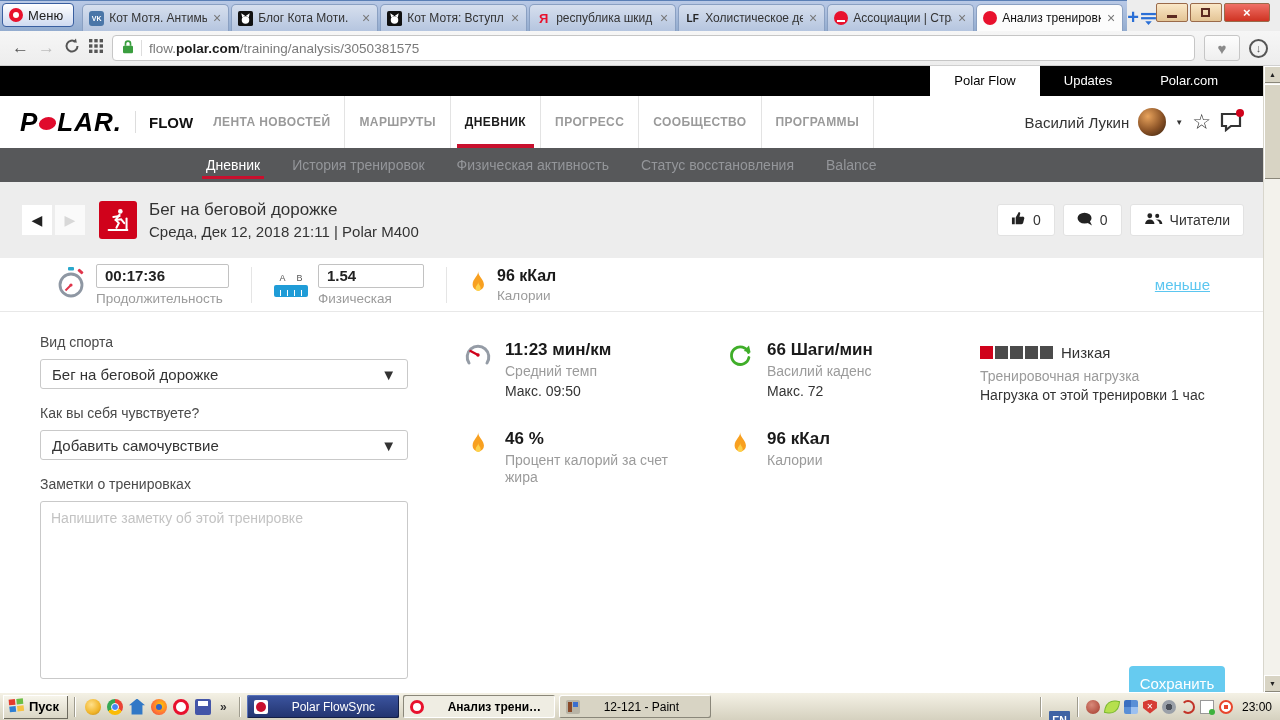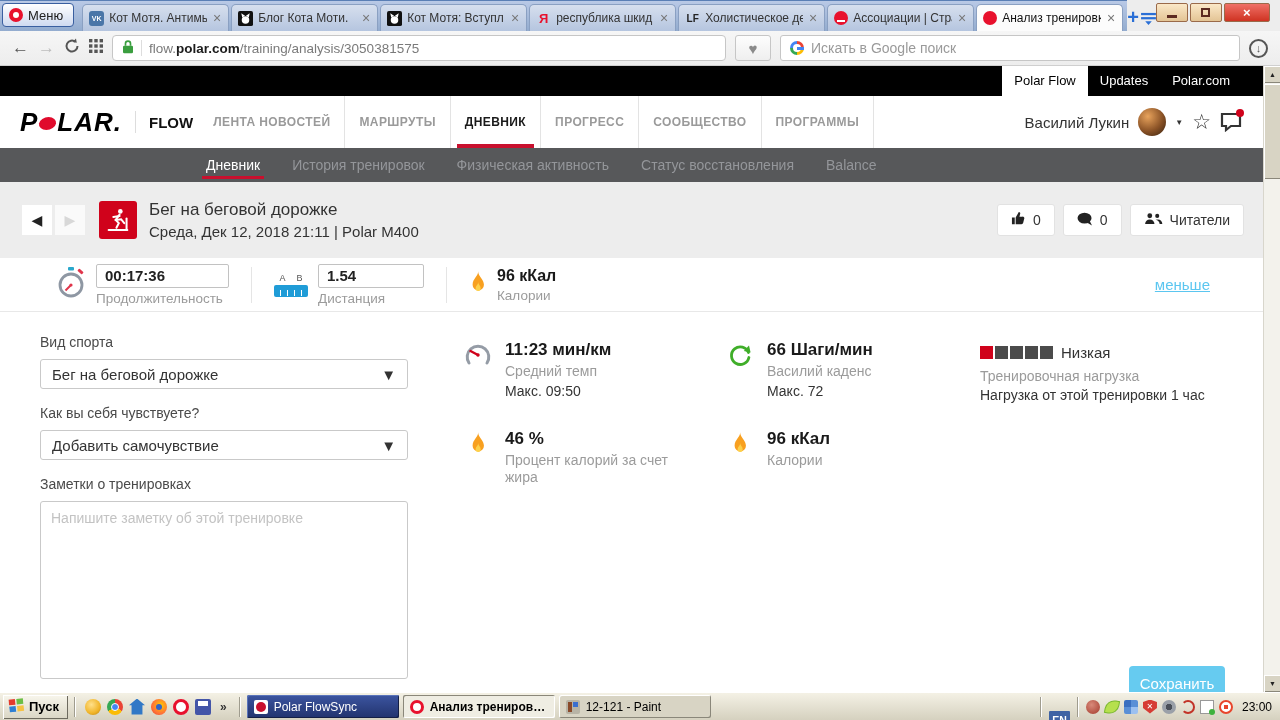--- a/index.html
+++ b/index.html
@@ -62,21 +62,21 @@
   .searchbox input { border:none; outline:none; flex:1; font-size:14px; color:#333; background:transparent;
     font-family:inherit; }
   .searchbox input::placeholder { color:#9a9a9a; }
   .dl-icon { width:19px; height:19px; border:2px solid #555; border-radius:50%; color:#555;
     font-size:11px; font-weight:bold; display:flex; align-items:center; justify-content:center; }
 
   
   .page { position:absolute; left:0; top:66px; width:1280px; height:626px; background:#fff; overflow:hidden; }
 
   .polar-topbar { height:30px; background:#000; display:flex; justify-content:flex-end; padding-right:38px; }
-  .topbar-link { font-size:13px; color:#fff; padding:0 12px; line-height:30px; }
+  .topbar-link { font-size:13px; color:#fff; padding:0 24px; line-height:30px; }
   .topbar-link.active { background:#fff; color:#000; }
 
   .site-header { position:relative; height:52px; background:#fff; display:flex; align-items:center; padding:0 20px; }
   .logo { font-size:26px; font-weight:900; font-style:italic; letter-spacing:1px; color:#000;
     display:flex; align-items:center; }
   .logo-o { display:inline-block; width:17px; height:13px; background:#e00b2c; border-radius:50%;
     margin:2px 1px 0; transform:skewX(-10deg); }
   .hdr-sep { width:1px; height:22px; background:#ddd; margin:0 13px; }
   .flow-label { font-size:15px; font-weight:bold; color:#111; margin-right:6px; }
   .main-nav { display:flex; align-items:center; height:100%; }
@@ -185,21 +185,21 @@
   .ql-chrome::after { content:""; position:absolute; left:4px; top:4px; width:8px; height:8px; border-radius:50%;
     background:#4285f4; border:1.5px solid #fff; box-sizing:border-box; }
   .ql-house { background:#3178c6; clip-path:polygon(50% 0,100% 42%,84% 42%,84% 100%,16% 100%,16% 42%,0 42%); }
   .ql-firefox { position:relative; border-radius:50%;
     background:radial-gradient(circle at 60% 40%, #ffcb00, #ff7139 60%, #e0401a); }
   .ql-firefox::after { content:""; position:absolute; left:5px; top:5px; width:6px; height:6px; border-radius:50%; background:#3064c8; }
   .ql-opera { border:3.5px solid #e8112d; border-radius:50%; background:#fff; }
   .ql-floppy { position:relative; background:#4455a8; border-radius:2px; }
   .ql-floppy::after { content:""; position:absolute; left:3px; top:2px; width:10px; height:5px; background:#fff; }
   .ql-more { font-size:12px; font-weight:bold; color:#333; padding:0 3px; }
-  .task-btn { height:23px; width:152px; display:flex; align-items:center; gap:6px; padding:0 7px;
+  .task-btn { height:23px; width:152px; display:flex; align-items:center; gap:24px; padding:0 7px;
     font-size:12px; white-space:nowrap; overflow:hidden; border-radius:2px; }
   .task-btn .t-label { overflow:hidden; text-overflow:ellipsis; }
   .task-flash { background:linear-gradient(#3c55a0,#22336e); color:#fff;
     box-shadow:inset 1px 1px 0 #5a74ba, inset -1px -1px 0 #141f45; }
   .task-active { background:#efede3; color:#000; font-weight:bold;
     box-shadow:inset 1px 1px 0 #8a877a, inset -1px -1px 0 #fff; }
   .task-normal { background:#d8d4c4; color:#000;
     box-shadow:inset 1px 1px 0 #fff, inset -1px -1px 0 #8a877a; }
   .ti { width:14px; height:14px; flex:0 0 auto; }
   .ti-flowsync { position:relative; background:#fff; border-radius:2px; }
@@ -331,24 +331,20 @@
       <span><svg width="12" height="15" viewBox="0 0 14 18">
             <rect x="1" y="8" width="12" height="9" rx="1.5" fill="#3a9e3f"></rect>
             <path d="M4 8V5.5a3 3 0 0 1 6 0V8" fill="none" stroke="#3a9e3f" stroke-width="2"></path>
           </svg></span>
       <span class="url-div"></span>
       <span class="url-text"><span>flow.</span><b>polar.com</b><span>/training/analysis/3050381575</span></span>
     </div>
     <div class="heart-btn">
         <span>♥</span>
       </div>
-    <div class="searchbox">
-      <span class="g-logo"></span>
-      <input placeholder="Искать в Google поиск" style="">
-    </div>
     <div class="dl-icon">↓</div>
   </div>
 
   <div class="page">
 
     <div class="polar-topbar">
       <div class="topbar-link active">Polar Flow</div>
       <div class="topbar-link">Updates</div>
       <div class="topbar-link">Polar.com</div>
     </div>
@@ -461,21 +457,21 @@
             </div>
           <div class="ruler-bar">
               <i></i>
               <i></i>
               <i></i>
               <i></i>
             </div>
         </div>
         <div>
           <input class="sum-input narrow" value="1.54" style="">
-          <div class="sum-label">Дистанция</div>
+          <div class="sum-label">Физическая</div>
         </div>
       </div>
       <div class="sum-div"></div>
       <div class="sum-group">
         <span><svg width="18" height="26" viewBox="0 0 20 26">
               <path d="M10 0c1 5-6 8-6 15a6.3 6.3 0 0 0 12.6 0C16.6 9 11 7 10 0z" fill="#f8a020"></path>
               <path d="M10 12c.5 3-2.6 4-2.6 7a2.8 2.8 0 0 0 5.6 0c0-3-2.5-4-3-7z" fill="#fdd04a"></path>
             </svg></span>
         <div>
           <div class="sum-value">96 кКал</div>

